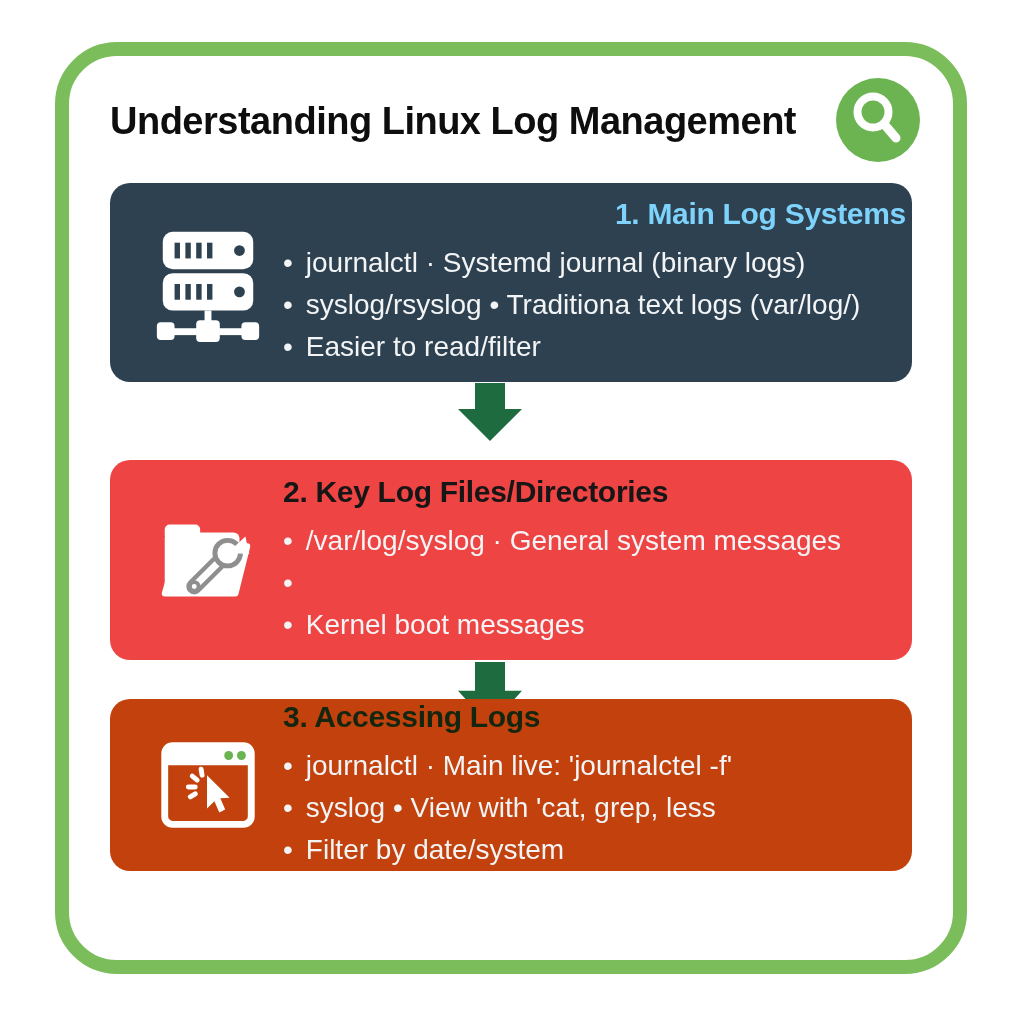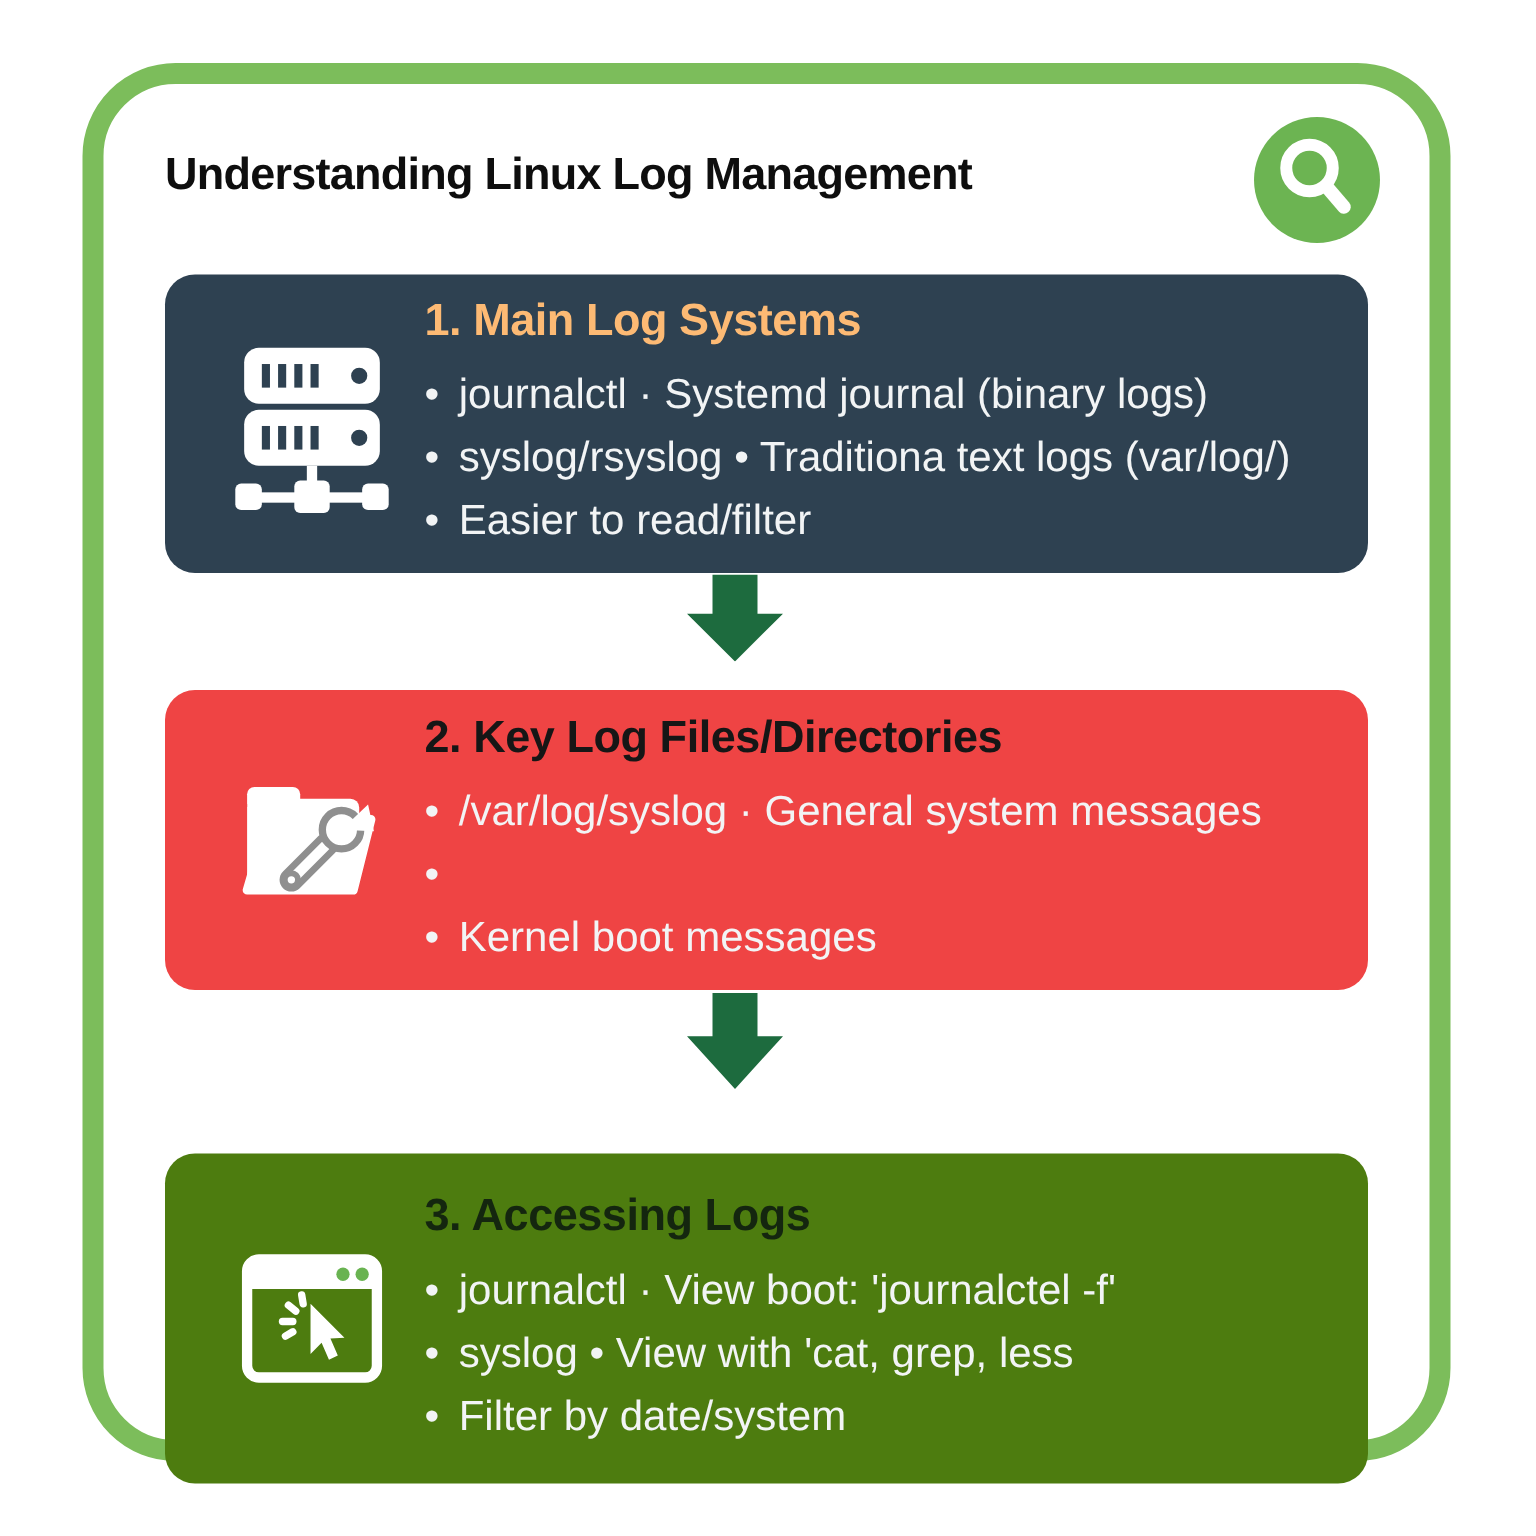--- a/index.html
+++ b/index.html
@@ -6,37 +6,37 @@
   .canvas{
     position:relative;width:1024px;height:1024px;background:#ffffff;overflow:hidden;
     font-family:"Liberation Sans","DejaVu Sans",sans-serif;
   }
   .frame{
     position:absolute;left:55px;top:42px;width:912px;height:932px;
     border:14px solid #7cbd5b;border-radius:62px;box-sizing:border-box;background:#ffffff;
   }
   .title{
     position:absolute;left:110px;top:100px;margin:0;
-    font-size:30px;font-weight:700;color:#0e0e0e;letter-spacing:-0.5px;white-space:nowrap;
+    font-size:38px;font-weight:700;color:#0e0e0e;letter-spacing:-0.5px;white-space:nowrap;
   }
   .search-badge{
     position:absolute;left:836px;top:78px;width:84px;height:84px;border-radius:50%;
     background:#6cb452;display:flex;align-items:center;justify-content:center;
   }
   .card{
     position:absolute;left:110px;width:802px;border-radius:20px;box-sizing:border-box;
     display:flex;align-items:center;padding:0 6px 0 28px;
   }
   .card1{top:183px;height:199px;background:#2e4151;}
   .card2{top:460px;height:200px;background:#ef4444;}
-  .card3{top:769px;height:220px;background:#4d7c0f;}
+  .card3{top:699px;height:172px;background:#c2410c;}
   .icon-wrap{flex:0 0 140px;display:flex;align-items:center;justify-content:center;}
   .text-wrap{flex:1;padding-left:5px;min-width:0;}
   .sec-heading{margin:0 0 11px 0;font-size:30px;font-weight:700;letter-spacing:-0.3px;white-space:nowrap;}
-  .card1 .sec-heading{color:#fdba74;}
+  .card1 .sec-heading{color:#7dd3fc;text-align:right;}
   .card2 .sec-heading{color:#161616;}
   .card3 .sec-heading{color:#14260f;}
   .row{display:flex;align-items:baseline;font-size:28px;line-height:42px;color:#f2f4f5;white-space:nowrap;}
   .marker{margin-right:13px;}
   .term{font-weight:400;}
   .arrow{position:absolute;left:457px;width:66px;}
   .arrow1{top:383px;height:58px;}
   .arrow2{top:662px;height:64px;}
 </style>
 </head>
@@ -145,21 +145,21 @@
         <line x1="40" y1="62" x2="47" y2="62" stroke="#ffffff" stroke-width="5" stroke-linecap="round"></line>
         <line x1="44" y1="51" x2="49" y2="55" stroke="#ffffff" stroke-width="5" stroke-linecap="round"></line>
         <line x1="53" y1="44" x2="54" y2="50" stroke="#ffffff" stroke-width="5" stroke-linecap="round"></line>
         <line x1="42" y1="72" x2="47" y2="69" stroke="#ffffff" stroke-width="5" stroke-linecap="round"></line>
       </svg>
     </div>
     <div class="text-wrap">
       <h2 class="sec-heading">3. Accessing Logs</h2>
       <div class="row">
         <span class="marker">•</span>
-        <span><span class="term">journalctl</span> <span>·</span> <span>View boot: 'journalctel -f'</span></span>
+        <span><span class="term">journalctl</span> <span>·</span> <span>Main live: 'journalctel -f'</span></span>
       </div>
       <div class="row">
         <span class="marker">•</span>
         <span><span class="term">syslog</span> <span>•</span> <span>View with 'cat, grep, less</span></span>
       </div>
       <div class="row">
         <span class="marker">•</span>
         <span><span>Filter by date/system</span></span>
       </div>
     </div>

